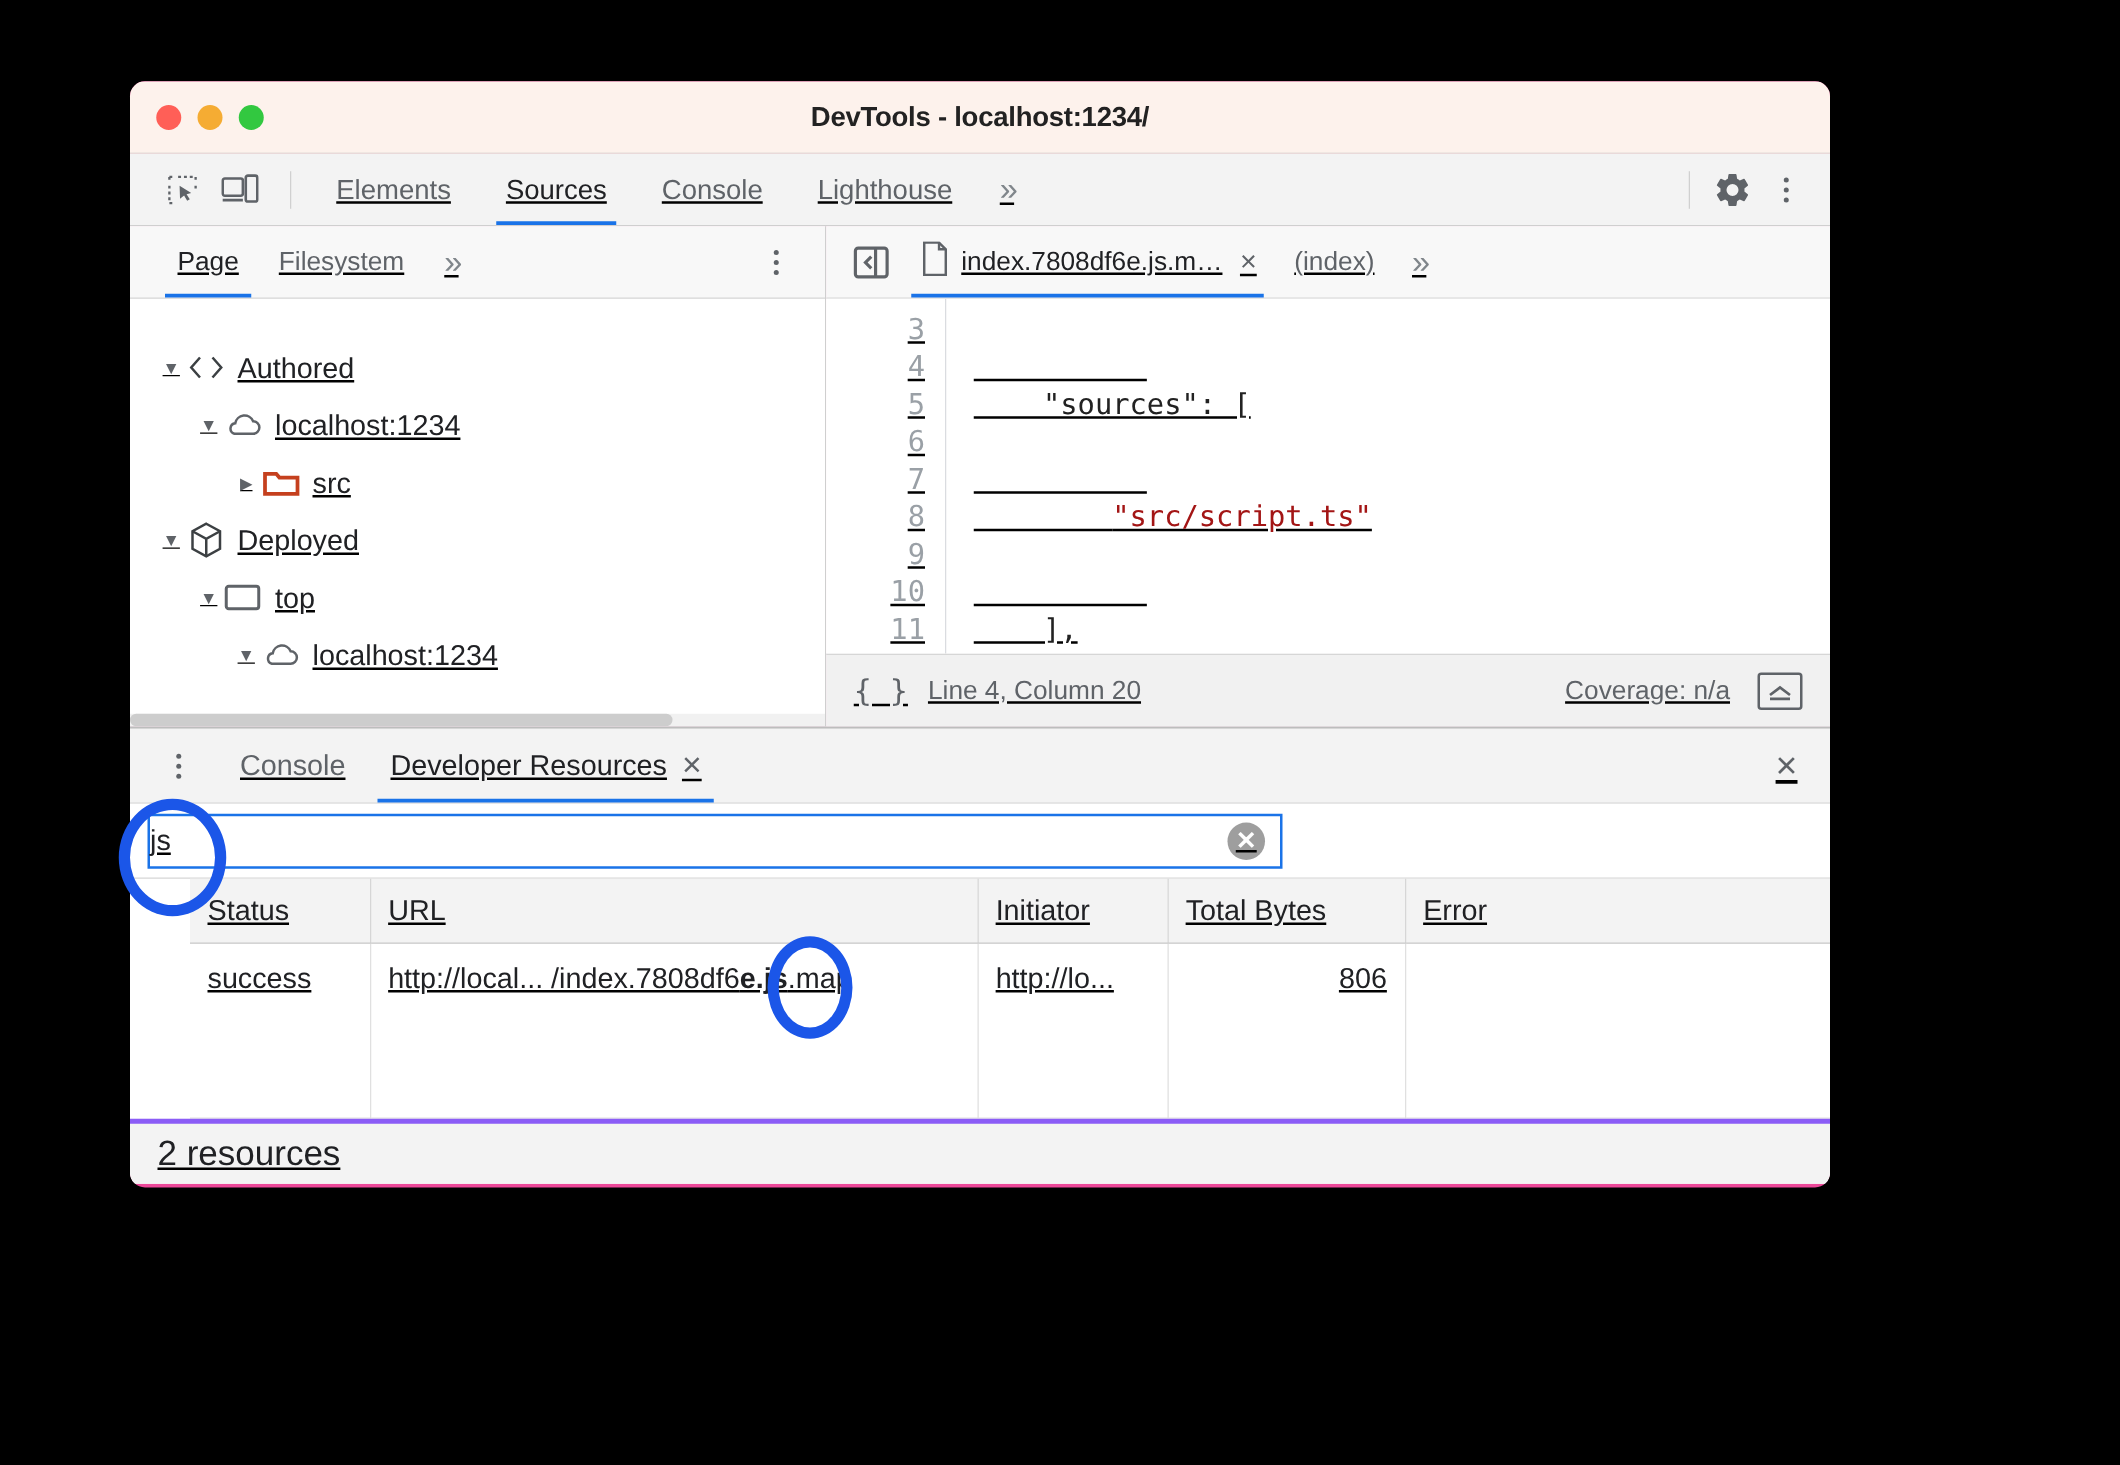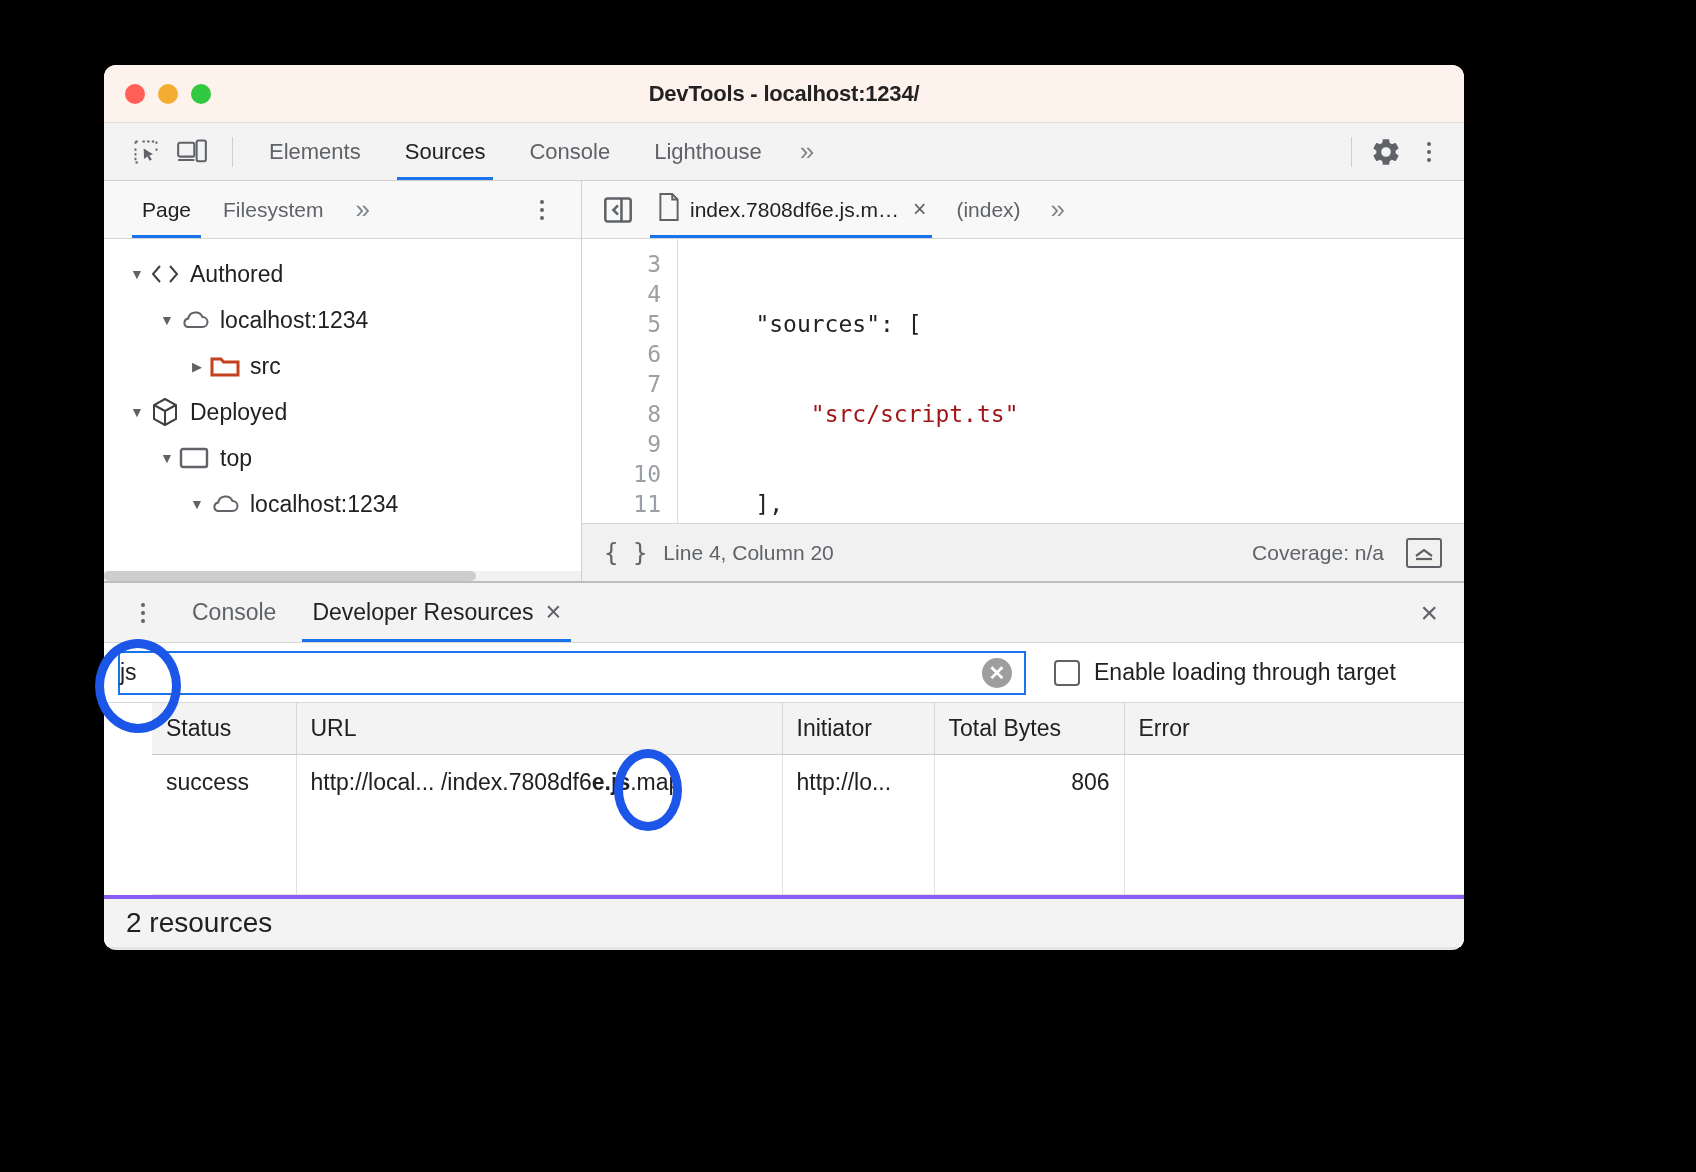--- a/index.html
+++ b/index.html
@@ -10,24 +10,25 @@
     font-family: "Liberation Sans", sans-serif;
     overflow: hidden;
   }
   .page { position: relative; width: 1696px; height: 1172px; background:#000; }
 
   
   .window {
     position: absolute;
     left: 104px; top: 65px;
     width: 1360px; height: 885px;
-    background: #e5e5e5;
+    background: #ec4899;
     border-radius: 12px;
     overflow: hidden;
     box-shadow: 0 0 0 1px rgba(0,0,0,.25);
+    text-decoration: underline;
   }
 
   
   .titlebar {
     height: 58px;
     background: #fdf2ec;
     display: flex; align-items: center;
     position: relative;
     border-bottom: 1px solid #e3dcd7;
   }
@@ -74,21 +75,21 @@
   .chev2 { font-size: 26px; color:#80868b; padding: 0 16px; letter-spacing:-3px; }
   .tb-right { margin-left:auto; display:flex; align-items:center; }
   .kebab {
     width:34px; height:38px; display:flex; flex-direction:column;
     align-items:center; justify-content:center; gap:4px;
   }
   .kebab i { width:4px; height:4px; border-radius:50%; background:#5f6368; display:block; }
 
   
   .split { display:flex; height: 400px; }
-  .left-pane { width: 478px; border-right:1px solid #cfcfcf; display:flex; flex-direction:column; background:#fff; }
+  .left-pane { width: 557px; border-right:1px solid #cfcfcf; display:flex; flex-direction:column; background:#fff;gap:20px; }
   .right-pane { flex:1; display:flex; flex-direction:column; background:#fff; min-width:0; }
 
   .subtabbar {
     height:58px; background:#f8f8f8; border-bottom:1px solid #d6d6d6;
     display:flex; align-items:center; padding-left:22px; position:relative;
   }
   .subtab {
     position:relative; height:100%; display:flex; align-items:center;
     padding:0 16px; font-size:21px; color:#5f6368; white-space:nowrap;
   }
@@ -431,24 +432,20 @@
         <span>Developer Resources</span>
         <span style="font-size:27px;color:#5f6368;">×</span>
       </div>
       <div class="drawer-close">×</div>
     </div>
 
     <div class="filterbar">
       <div class="filter-input">
         <span class="val">js</span>
         <span class="clear-x">✕</span>
-      </div>
-      <div class="chk-wrap">
-        <span class="chk"></span>
-        <span>Enable loading through target</span>
       </div>
     </div>
 
     <table class="dtable">
       <colgroup>
         <col style="width:144px">
             <col style="width:486px">
             <col style="width:152px">
             <col style="width:190px">
             <col>

